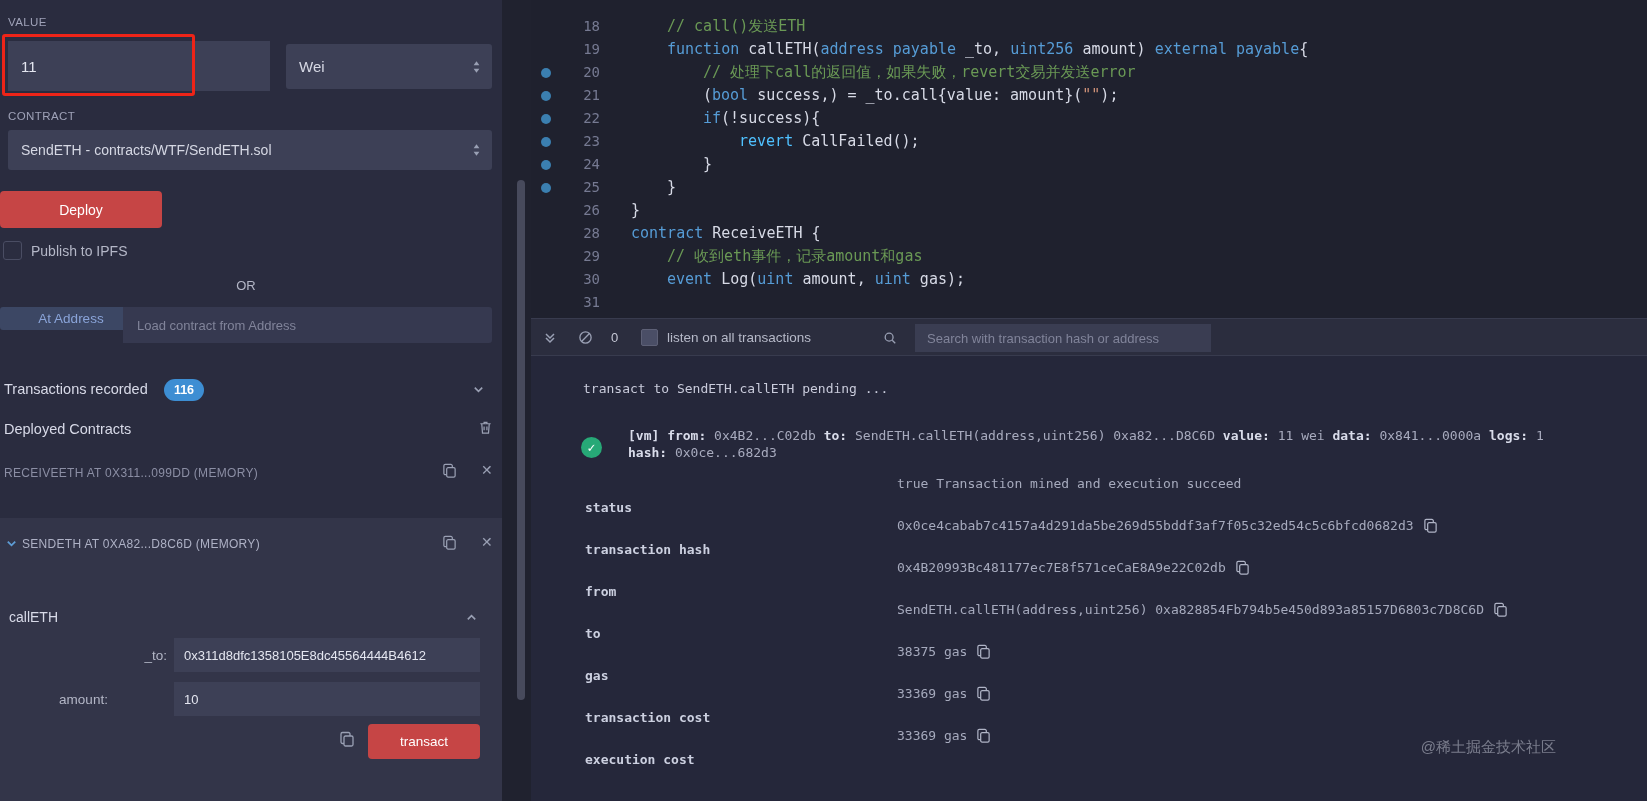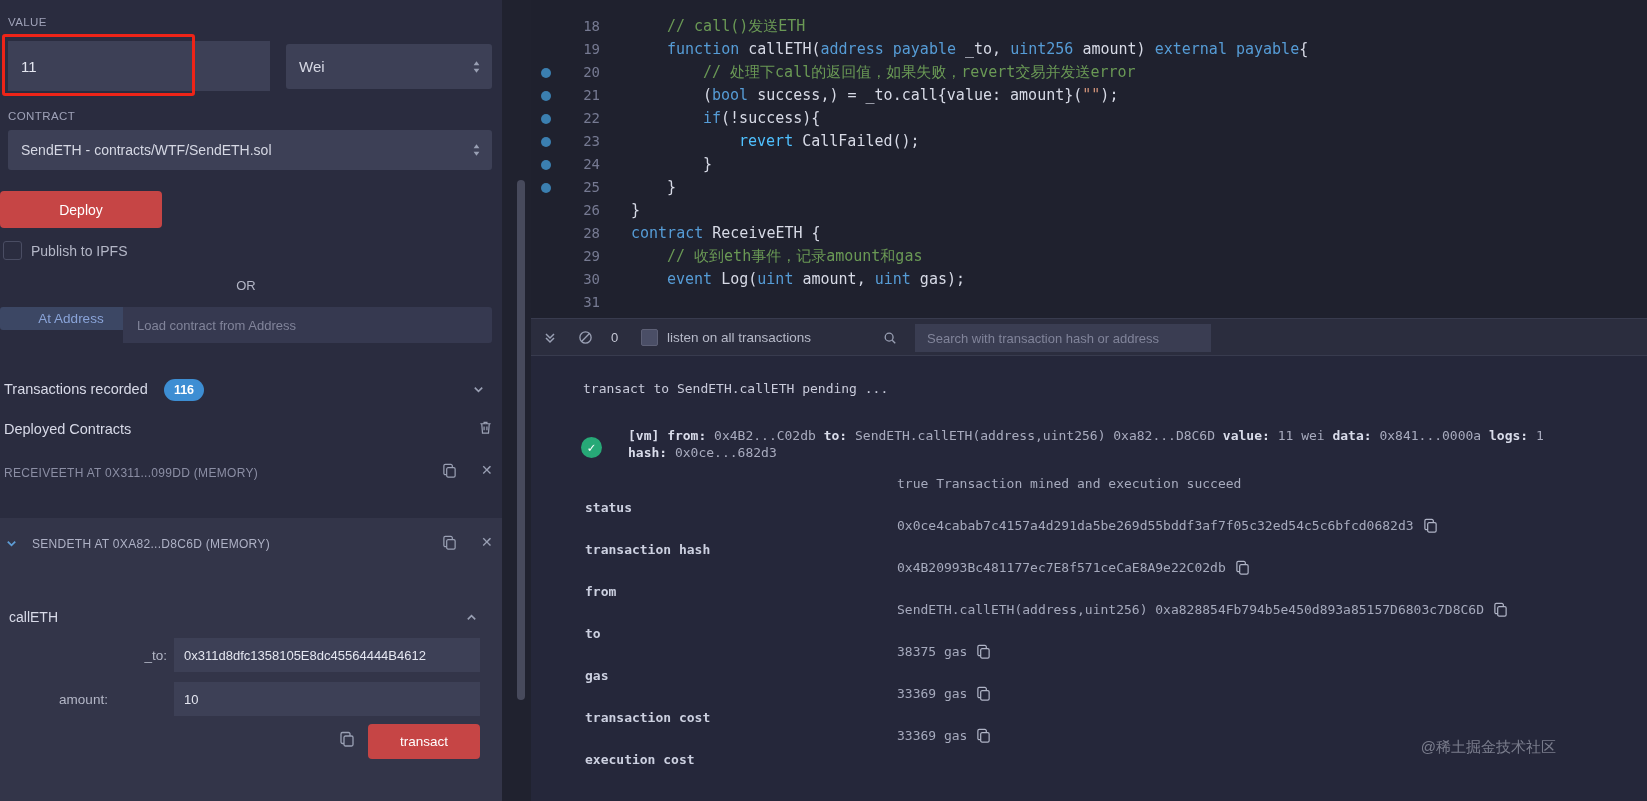--- a/index.html
+++ b/index.html
@@ -134,21 +134,21 @@
         </svg>
     </span>
     <span class="x-glyph abs" style="left:481px;top:462px;">✕</span>
 
     <div class="panel">
       <span class="icon abs" style="left:5px;top:19px;color:#5e9dd6;">
         <svg width="13" height="13" viewBox="0 0 14 14" fill="none" stroke="currentColor" stroke-width="1.9">
             <path d="M3 5l4 4 4-4"></path>
           </svg>
       </span>
-      <div class="abs" style="left:32px;top:19px;font-size:12px;letter-spacing:.3px;color:#aeb1c5;">SENDETH AT 0XA82...D8C6D (MEMORY)</div>
+      <div class="abs" style="left:22px;top:19px;font-size:12px;letter-spacing:.3px;color:#aeb1c5;">SENDETH AT 0XA82...D8C6D (MEMORY)</div>
       <span class="icon abs" style="left:442px;top:17px;">
         <svg width="15" height="15" viewBox="0 0 16 16" fill="none" stroke="currentColor" stroke-width="1.3">
             <rect x="5" y="5" width="9" height="10" rx="1.5"></rect>
             <path d="M11 5V3a1.5 1.5 0 0 0-1.5-1.5h-6A1.5 1.5 0 0 0 2 3v8a1.5 1.5 0 0 0 1.5 1.5H5"></path>
           </svg>
       </span>
       <span class="x-glyph abs" style="left:481px;top:16px;">✕</span>
 
       <div class="abs" style="left:9px;top:91px;font-size:14px;color:#d8dae8;">callETH</div>
       <span class="icon abs" style="left:465px;top:93px;">

